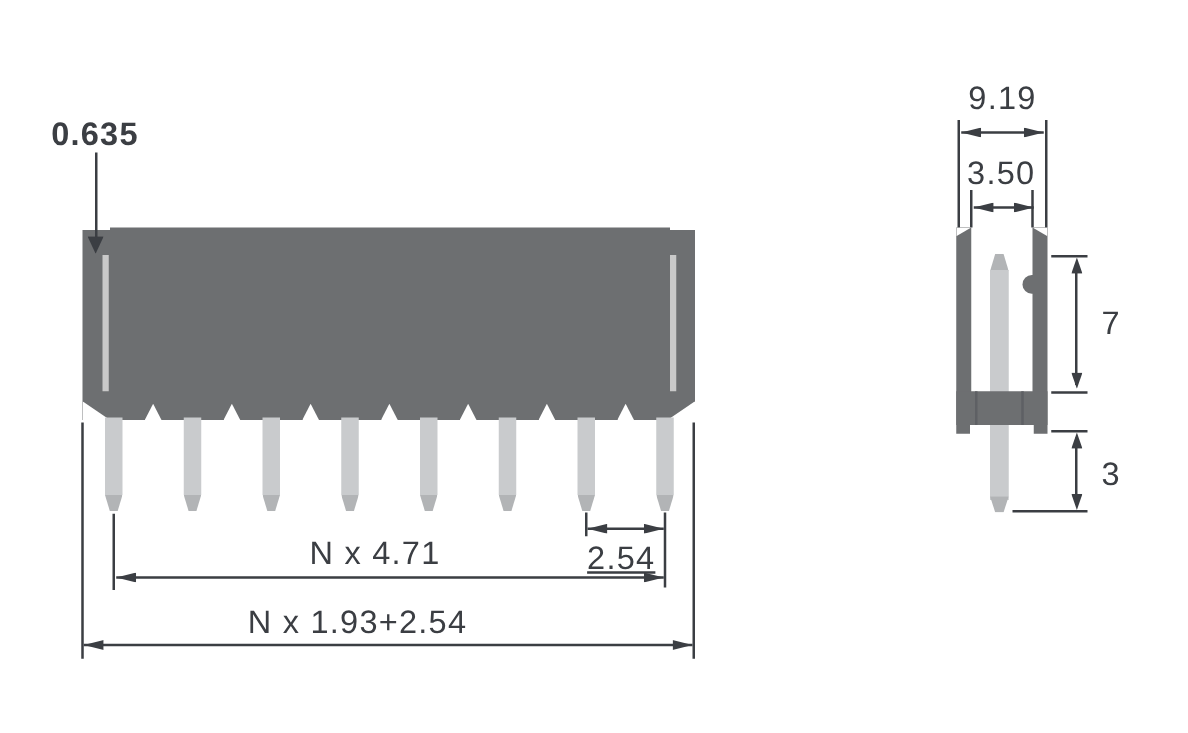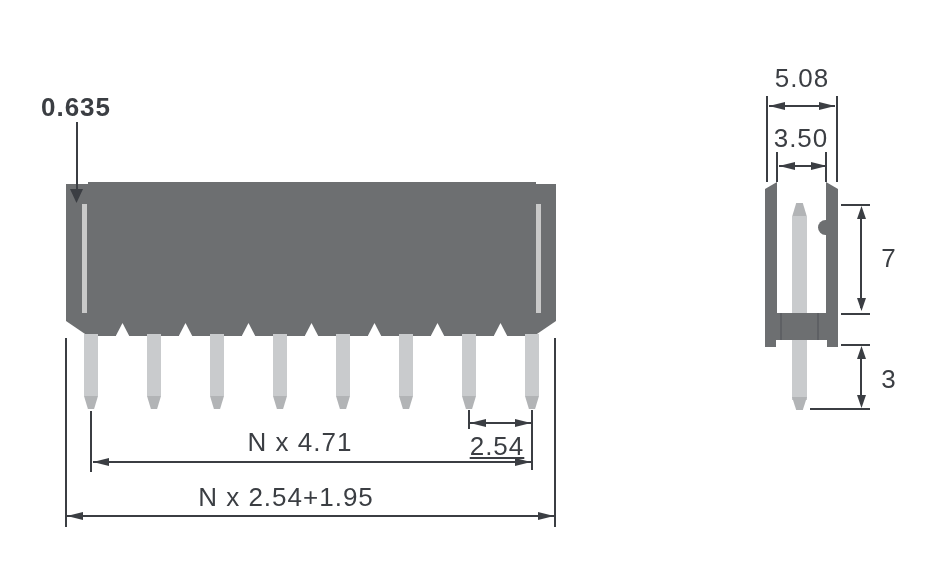--- a/index.html
+++ b/index.html
@@ -93,29 +93,29 @@
     <div class="dt" style="left:225px;top:429px;width:150px;">N x 4.71</div>
     <div class="abs line" style="left:93px;top:461px;width:438px;height:2px;"></div>
     <div class="head hl" style="left:93px;top:458px;"></div>
     <div class="head hr" style="left:515px;top:458px;"></div>
 
     <div class="abs line" style="left:470px;top:422px;width:61px;height:2px;"></div>
     <div class="head hl" style="left:470px;top:419px;"></div>
     <div class="head hr" style="left:515px;top:419px;"></div>
     <div class="dt" style="left:462px;top:433px;width:70px;text-decoration:underline;">2.54</div>
 
-    <div class="dt" style="left:176px;top:484px;width:220px;">N x 2.54+1.95</div>
+    <div class="dt" style="left:176px;top:484px;width:220px;">N x 1.93+2.54</div>
     <div class="abs line" style="left:67px;top:515px;width:487px;height:2px;"></div>
     <div class="head hl" style="left:67px;top:512px;"></div>
     <div class="head hr" style="left:538px;top:512px;"></div>
   </div>
 
   <div>
 
-    <div class="dt" style="left:762px;top:65px;width:80px;">5.08</div>
+    <div class="dt" style="left:762px;top:65px;width:80px;">9.19</div>
     <div class="abs line" style="left:766px;top:96px;width:2px;height:86px;"></div>
     <div class="abs line" style="left:836px;top:96px;width:2px;height:86px;"></div>
     <div class="abs line" style="left:769px;top:105px;width:66px;height:2px;"></div>
     <div class="head hl" style="left:769px;top:102px;"></div>
     <div class="head hr" style="left:819px;top:102px;"></div>
 
     <div class="dt" style="left:761px;top:125px;width:80px;">3.50</div>
     <div class="abs line" style="left:776px;top:152px;width:2px;height:30px;"></div>
     <div class="abs line" style="left:825px;top:152px;width:2px;height:30px;"></div>
     <div class="abs line" style="left:779px;top:165px;width:48px;height:2px;"></div>

